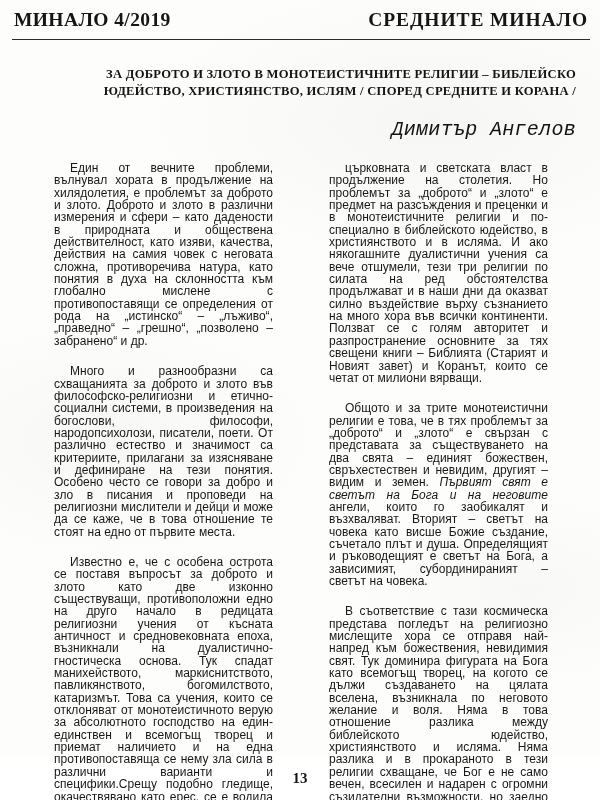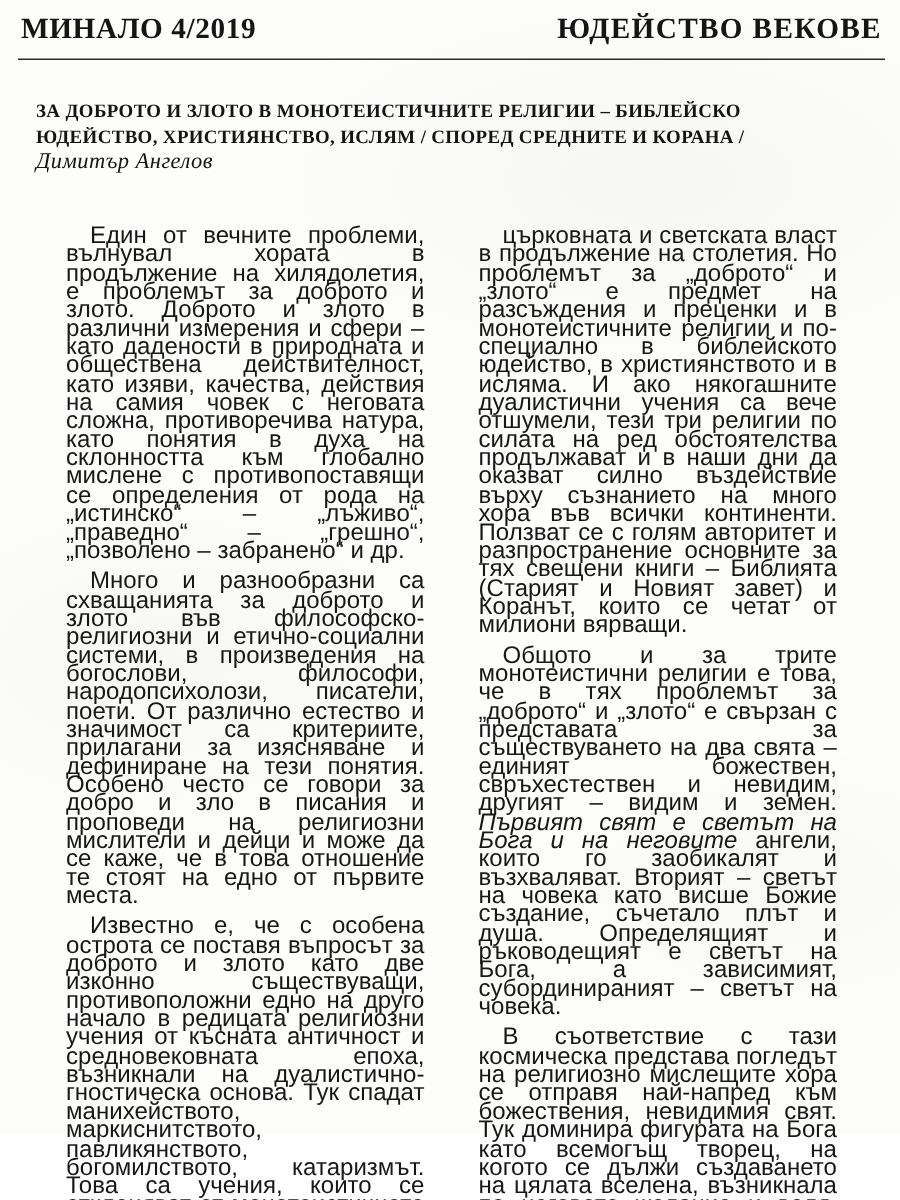--- a/index.html
+++ b/index.html
@@ -65,58 +65,58 @@
     height: 0;
     border-top: 1.6px solid #2b2b2b;
   }
 
   
   .title-block {
     position: absolute;
     left: 24px;
     top: 66px;
     width: 552px;
-    text-align: left;
+    text-align: right;
   }
   .title-line {
     font-family: "Liberation Serif", serif;
     font-weight: bold;
     font-size: 12.6px;
     line-height: 16.5px;
     letter-spacing: 0.25px;
     color: #141414;
   }
   .author {
-    margin-top: 1px;
-    font-family: Liberation Serif, serif;
+    margin-top: 19px;
+    font-family: Liberation Mono, monospace;
     font-style: italic;
     font-weight: normal;
-    font-size: 15px;
+    font-size: 20px;
     letter-spacing: 0.3px;
     color: #141414;
   }
 
   
   .columns {
     position: absolute;
     left: 36px;
     top: 144px;
     width: 530px;
     height: 616px;
     display: flex;
     gap: 20px;
   }
   .col {
     width: 255px;
     flex: 0 0 255px;
   }
   .col p {
-    margin: 8px;
+    margin: 18px;
     font-family: "Liberation Sans", sans-serif;
-    font-size: 16px;
+    font-size: 12px;
     line-height: 12.35px;
     text-align: justify;
     text-align-last: left;
     text-indent: 16px;
     color: #171717;
     letter-spacing: 0.02px;
     -webkit-font-smoothing: none;
   }
   .col p i, .col p em {
   }
@@ -135,21 +135,21 @@
     color: #141414;
   }
 </style>
 </head>
 <body>
 
 <div class="page">
 
   <div class="runhead">
     <div class="runhead-left">МИНАЛО  4/2019</div>
-    <div class="runhead-right">ЮДЕЙСТВО ВЕКОВЕ</div>
+    <div class="runhead-right">СРЕДНИТЕ МИНАЛО</div>
   </div>
   <div class="rule"></div>
 
   <div class="title-block">
     <div class="title-line">ЗА ДОБРОТО И ЗЛОТО В МОНОТЕИСТИЧНИТЕ РЕЛИГИИ – БИБЛЕЙСКО</div>
     <div class="title-line">ЮДЕЙСТВО, ХРИСТИЯНСТВО, ИСЛЯМ / СПОРЕД СРЕДНИТЕ И КОРАНА /</div>
     <div class="author">Димитър Ангелов</div>
   </div>
 
   <div class="columns">
@@ -161,14 +161,15 @@
     </div>
 
     <div class="col">
       <p>църковната и светската власт в продължение на столетия. Но проблемът за „доброто“ и „злото“ е предмет на разсъждения и преценки и в монотеистичните религии и по-специално в библейското юдейство, в християнството и в исляма. И ако някогашните дуалистични учения са вече отшумели, тези три религии по силата на ред обстоятелства продължават и в наши дни да оказват силно въздействие върху съзнанието на много хора във всички континенти. Ползват се с голям авторитет и разпространение основните за тях свещени книги – Библията (Старият и Новият завет) и Коранът, които се четат от милиони вярващи.</p>
       <p><span>Общото и за трите монотеистични религии е това, че в тях проблемът за „доброто“ и „злото“ е свързан с представата за съществуването на два свята – единият божествен, свръхестествен и невидим, другият – видим и земен.</span><span> </span><i>Първият свят е светът на Бога и на неговите</i><span> </span><span>ангели, които го заобикалят и възхваляват. Вторият – светът на човека като висше Божие създание, съчетало плът и душа.</span><span> </span><span>Определящият и ръководещият е светът на Бога, а зависимият, субординираният – светът на човека.</span></p>
       <p><span>В съответствие с тази космическа представа погледът на религиозно мислещите хора се отправя най-напред към божествения, невидимия свят. Тук доминира фигурата на Бога като всемогъщ творец, на когото се дължи създаването на цялата вселена, възникнала по неговото желание и воля. Няма в това отношение разлика между библейското юдейство, християнството и исляма. Няма разлика и в прокараното в тези религии схващане, че Бог е не само вечен, всесилен и надарен с огромни съзидателни възможности, но заедно с това е въплъщение и на <b>абсолютното добро</b> с</span></p>
     </div>
 
   </div>
 
+  <div class="folio">13</div>
 
 </div>
 
 </body></html>

